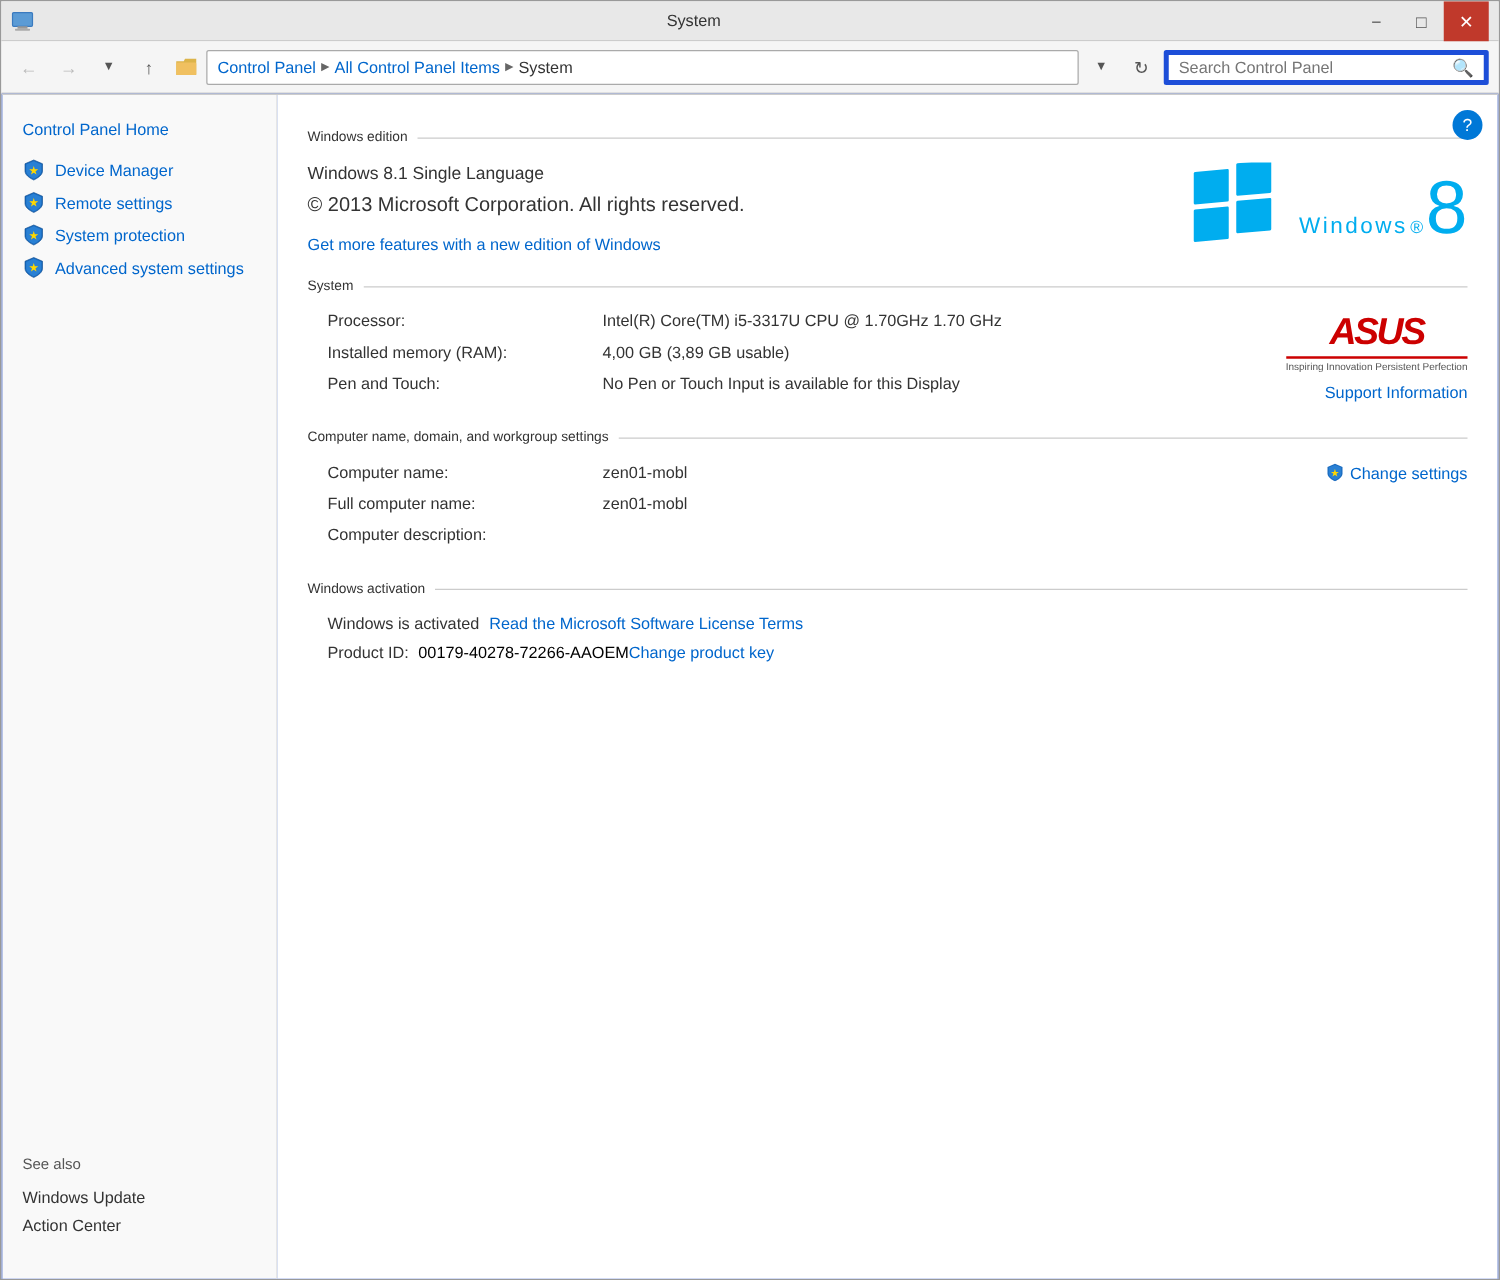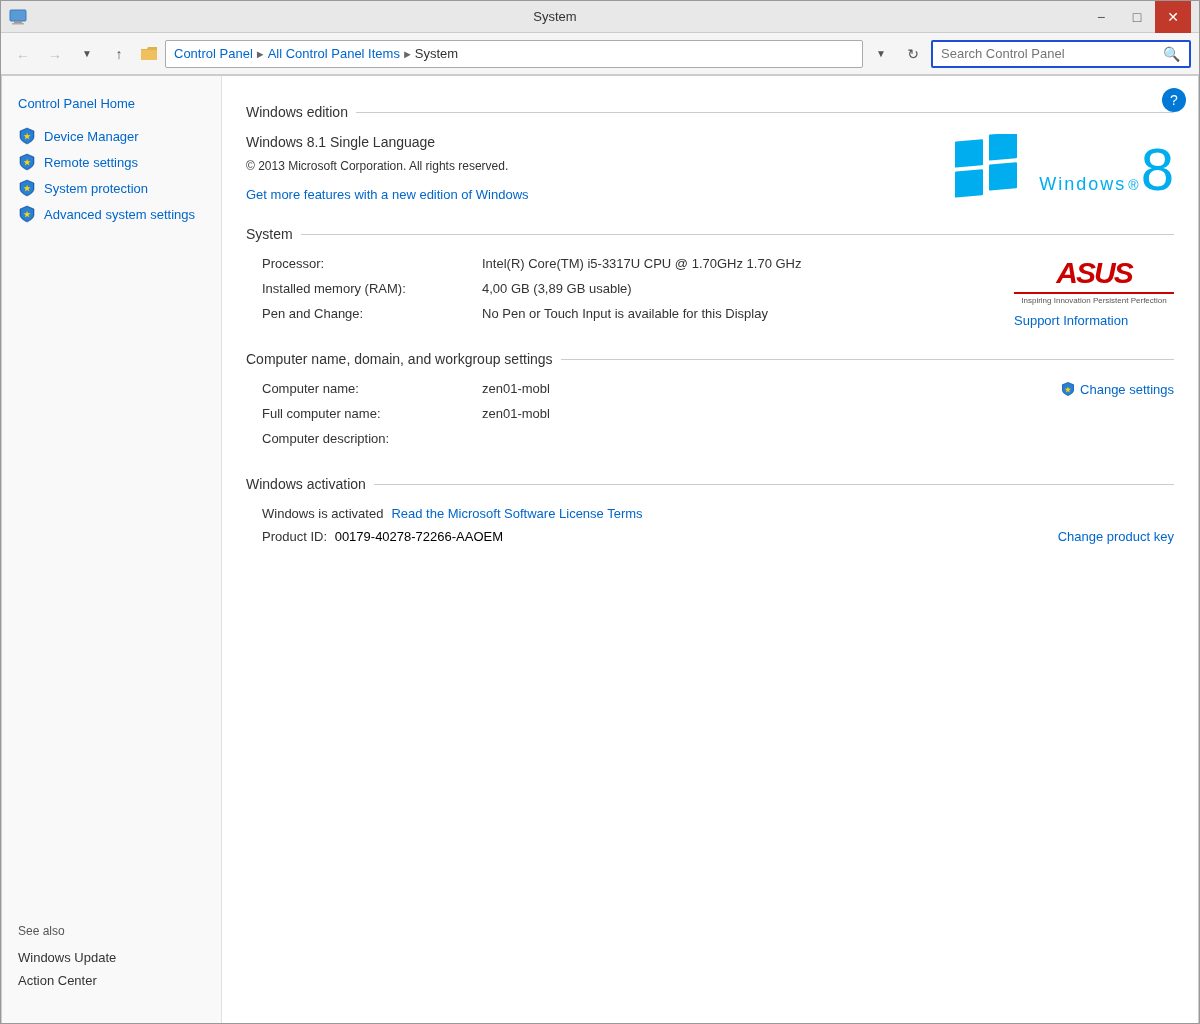--- a/index.html
+++ b/index.html
@@ -31,21 +31,21 @@
       font-size: 14px; color: #555;
     }
     .nav-btn.disabled { color: #bbb; cursor: default; }
     .breadcrumb-bar {
       flex: 1; display: flex; align-items: center;
       background: white; border: 1px solid #aaa; border-radius: 2px;
       height: 28px; padding: 0 8px; gap: 2px; color: #0066cc; font-size: 13px;
     }
     .search-bar {
       display: flex; align-items: center;
-      background: white; border: 2px solid #1d4ed8; border-radius: 2px;
+      background: white; border: 4px solid #1d4ed8; border-radius: 2px;
       height: 28px; width: 260px; padding: 0 8px;
     }
     .search-bar input {
       border: none; outline: none; flex: 1; font-size: 13px; color: #999; background: transparent;
     }
     .search-icon { color: #555; font-size: 14px; }
 
     
     .main-window {
       display: flex; height: calc(1024px - 74px); background: #1d4ed8;
@@ -77,38 +77,38 @@
       flex: 1; padding: 20px 24px; overflow-y: auto; background: white;
     }
     .page-title {
       font-size: 20px; color: #0078d7; font-weight: 300; margin-bottom: 20px;
     }
 
     
     .section-header {
       display: flex; align-items: center; margin-bottom: 14px; margin-top: 8px;
     }
-    .section-header-text { font-size: 14px; color: #333; white-space: nowrap; padding-right: 8px; }
+    .section-header-text { font-size: 11px; color: #333; white-space: nowrap; padding-right: 8px; }
     .section-divider { flex: 1; height: 1px; background: #ccc; }
 
     
     .edition-area { display: flex; align-items: flex-start; margin-bottom: 20px; }
     .edition-info { flex: 1; }
     .edition-name { font-size: 14px; color: #333; margin-bottom: 8px; }
-    .edition-copy { font-size: 12px; color: #333; margin-bottom: 12px; line-height: 1.4; }
+    .edition-copy { font-size: 16px; color: #333; margin-bottom: 12px; line-height: 1.4; }
     .edition-link { color: #0066cc; text-decoration: none; font-size: 13px; }
     .win8-logo { display: flex; align-items: center; gap: 16px; }
     .info-row {
       display: flex; align-items: flex-start; margin-bottom: 10px; padding-left: 16px;
     }
     .info-label { width: 220px; flex-shrink: 0; color: #333; font-size: 13px; }
     .info-value { flex: 1; color: #333; font-size: 13px; }
 
     
-    .asus-support { display: flex; flex-direction: column; gap: 8px; width: 160px; }
+    .asus-support { display: flex; flex-direction: column; align-items: flex-end; gap: 8px; width: 160px; }
     .support-link { color: #0066cc; text-decoration: none; font-size: 13px; }
 
     
     .activation-row { display: flex; align-items: center; gap: 8px; margin-bottom: 8px; padding-left: 16px; }
     .activated-text { color: #333; }
     .ms-link { color: #0066cc; text-decoration: none; }
 
     .help-btn {
       width: 24px; height: 24px; border-radius: 50%; background: #0078d7;
       color: white; border: none; cursor: pointer; font-size: 14px;
@@ -270,21 +270,21 @@
         <div style="flex:1;">
           <div class="info-row">
             <span class="info-label">Processor:</span>
             <span class="info-value">Intel(R) Core(TM) i5-3317U CPU @ 1.70GHz   1.70 GHz</span>
           </div>
           <div class="info-row">
             <span class="info-label">Installed memory (RAM):</span>
             <span class="info-value">4,00 GB (3,89 GB usable)</span>
           </div>
           <div class="info-row">
-            <span class="info-label">Pen and Change:</span>
+            <span class="info-label">Pen and Touch:</span>
             <span class="info-value">No Pen or Touch Input is available for this Display</span>
           </div>
         </div>
 
         <div class="asus-support">
           <div style="text-align:center;">
             <div style="font-size:30px; font-weight:900; color:#cc0000; font-style:italic; letter-spacing:-2px; border-bottom:2px solid #cc0000; padding-bottom:2px;">ASUS</div>
             <div style="font-size:8px; color:#555; margin-top:2px;">Inspiring Innovation  Persistent Perfection</div>
           </div>
           <a class="support-link" href="#">Support Information</a>
@@ -325,21 +325,21 @@
       <div class="section-header">
         <span class="section-header-text">Windows activation</span>
         <div class="section-divider"></div>
       </div>
 
       <div style="margin-bottom:12px;">
         <div class="activation-row">
           <span class="activated-text">Windows is activated</span>
           <a class="ms-link" href="#">Read the Microsoft Software License Terms</a>
         </div>
-        <div style="display:flex; align-items:center; justify-content:space-between; padding-left:16px;">
+        <div style="display:flex; align-items:center; justify-content:flex-start; padding-left:16px;">
           <span>
             <span style="color:#333;">Product ID:</span>
             <span style="margin-left:4px;">00179-40278-72266-AAOEM</span>
           </span>
           <a class="ms-link" href="#">Change product key</a>
         </div>
       </div>
 
     </div>
   </div>

